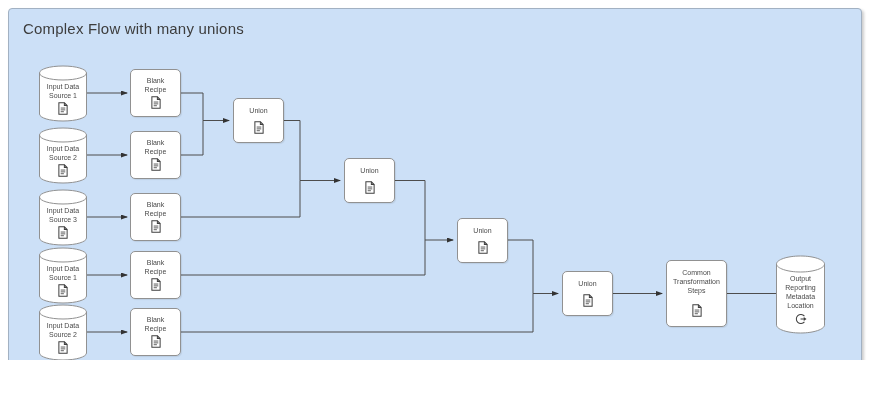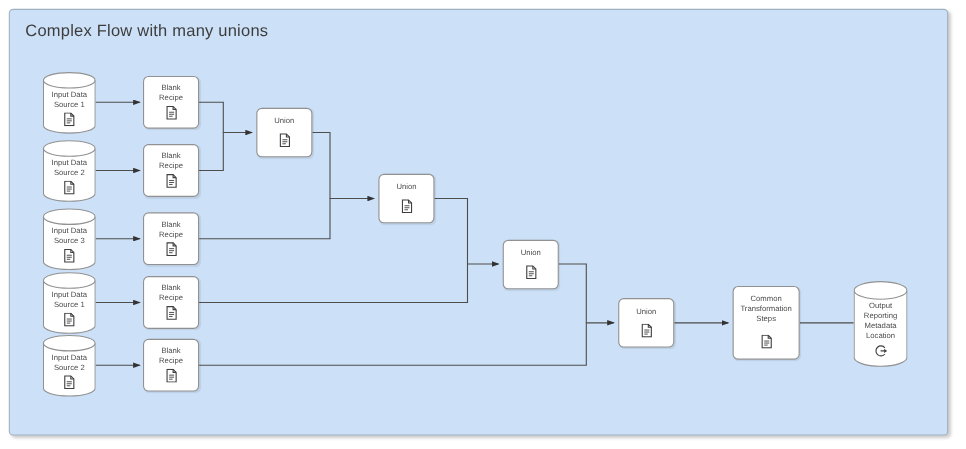--- a/index.html
+++ b/index.html
@@ -1,17 +1,17 @@
 <!DOCTYPE html>
 <html><head>
 <meta charset="utf-8">
 <style>
   html,body { margin:0; padding:0; background:#ffffff; }
   .page {
-    position:relative; width:878px; height:408px; overflow:hidden;
+    position:relative; width:878px; height:360px; overflow:hidden;
     background:#ffffff; font-family:"Liberation Sans", sans-serif;
   }
   .canvas {
     position:absolute; left:8px; top:8px; width:852px; height:386px;
     background:#cce0f7; border:1px solid #a2b1c2; border-radius:4px;
     box-shadow:2px 2px 3px rgba(0,0,0,0.2);
   }
   .title {
     position:absolute; left:14px; top:11px;
     font-size:15px; color:#3d3d3d; letter-spacing:0.2px;

